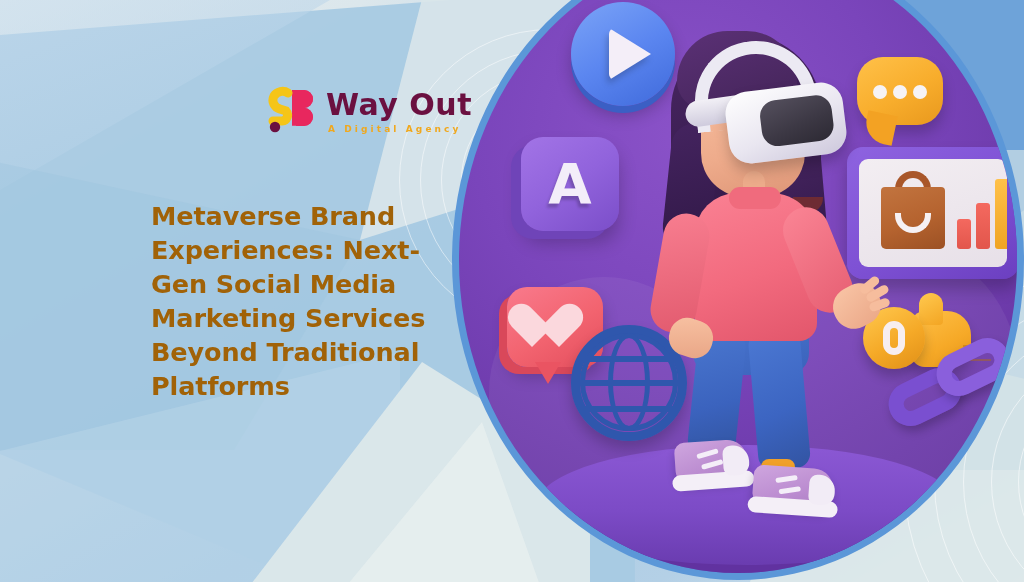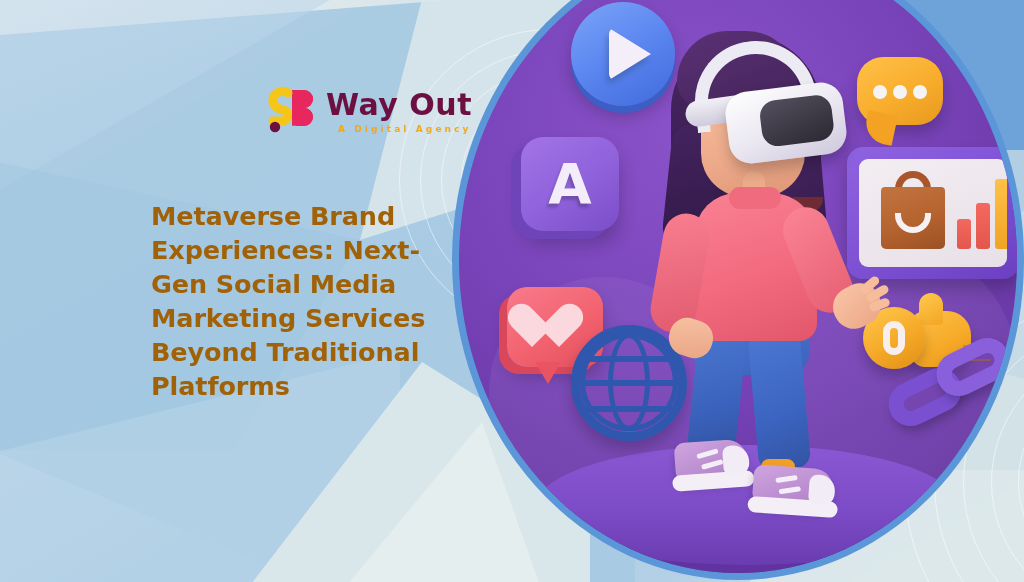--- a/index.html
+++ b/index.html
@@ -129,21 +129,21 @@
     letter-spacing: .5px;
     line-height: 1;
     font-family: "DejaVu Sans", sans-serif;
   }
   .logo-tagline {
     font-size: 9px;
     color: #f0a81e;
     letter-spacing: 3.1px;
     font-weight: 700;
     margin-top: 4px;
-    margin-left: 12px;
+    margin-left: 2px;
     font-family: "DejaVu Sans", sans-serif;
   }
 
   .headline {
     position: absolute;
     left: 151px; top: 200px;
     width: 310px;
     font-size: 25.5px;
     font-weight: 700;
     line-height: 1.33;

